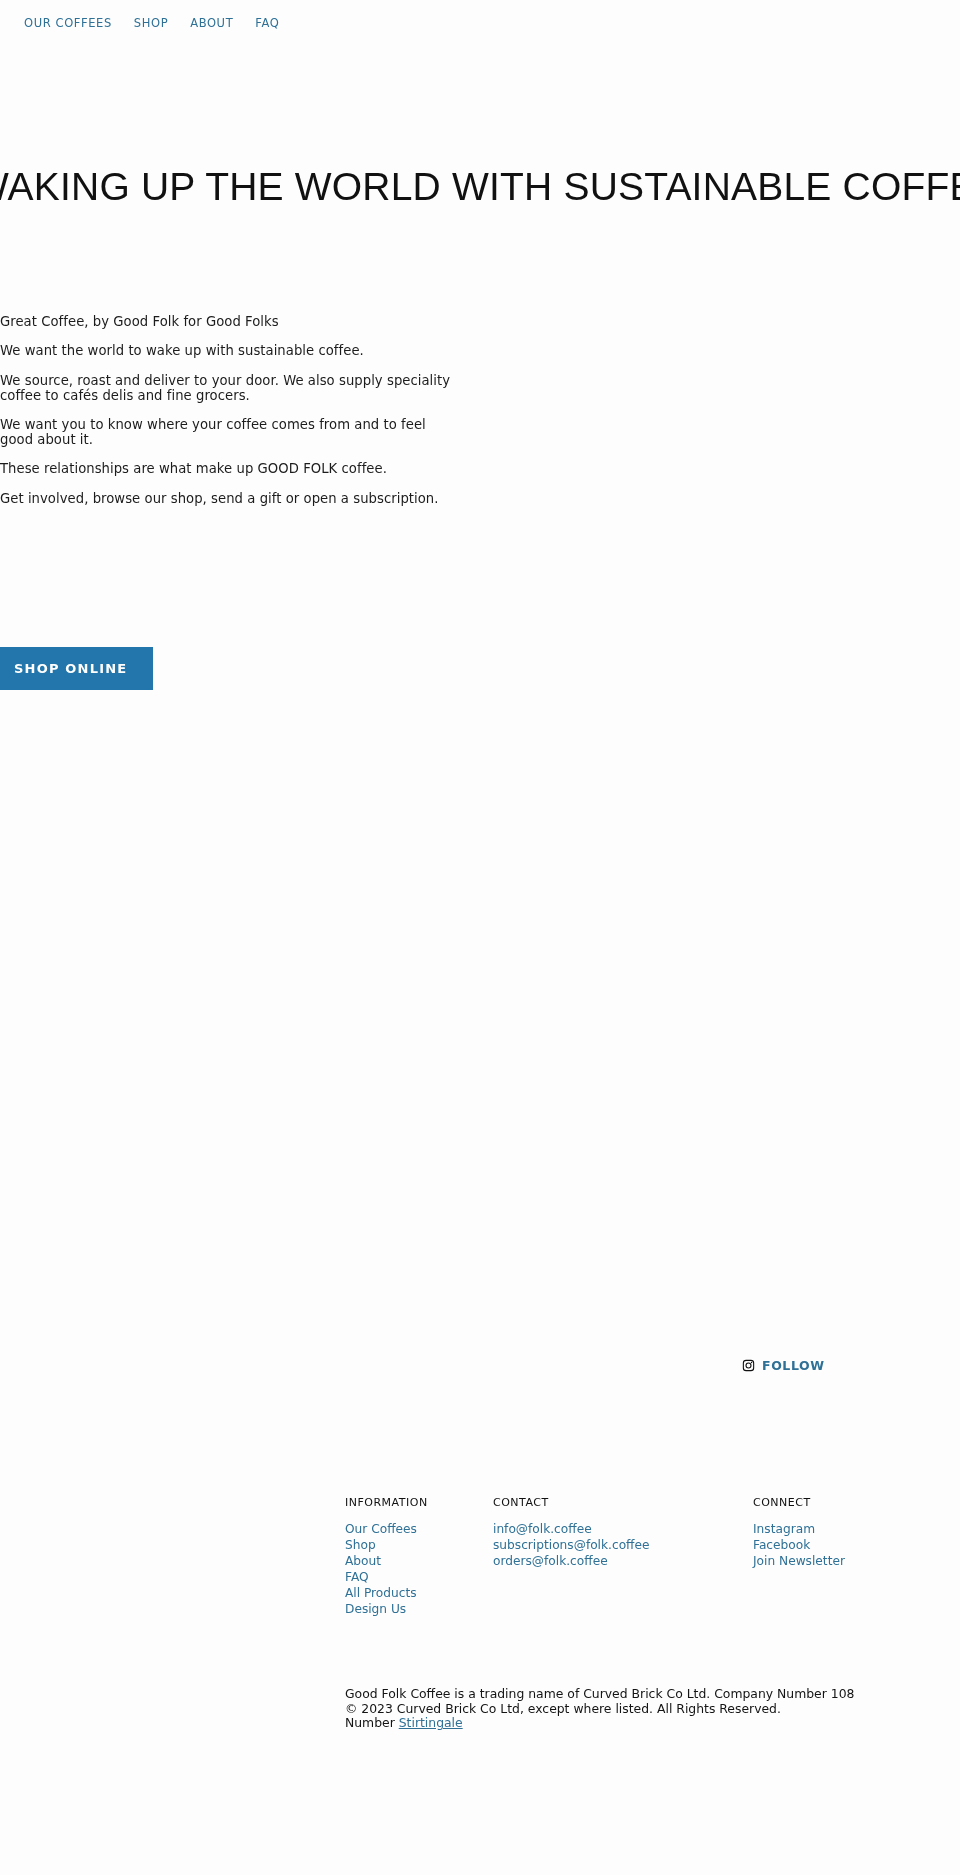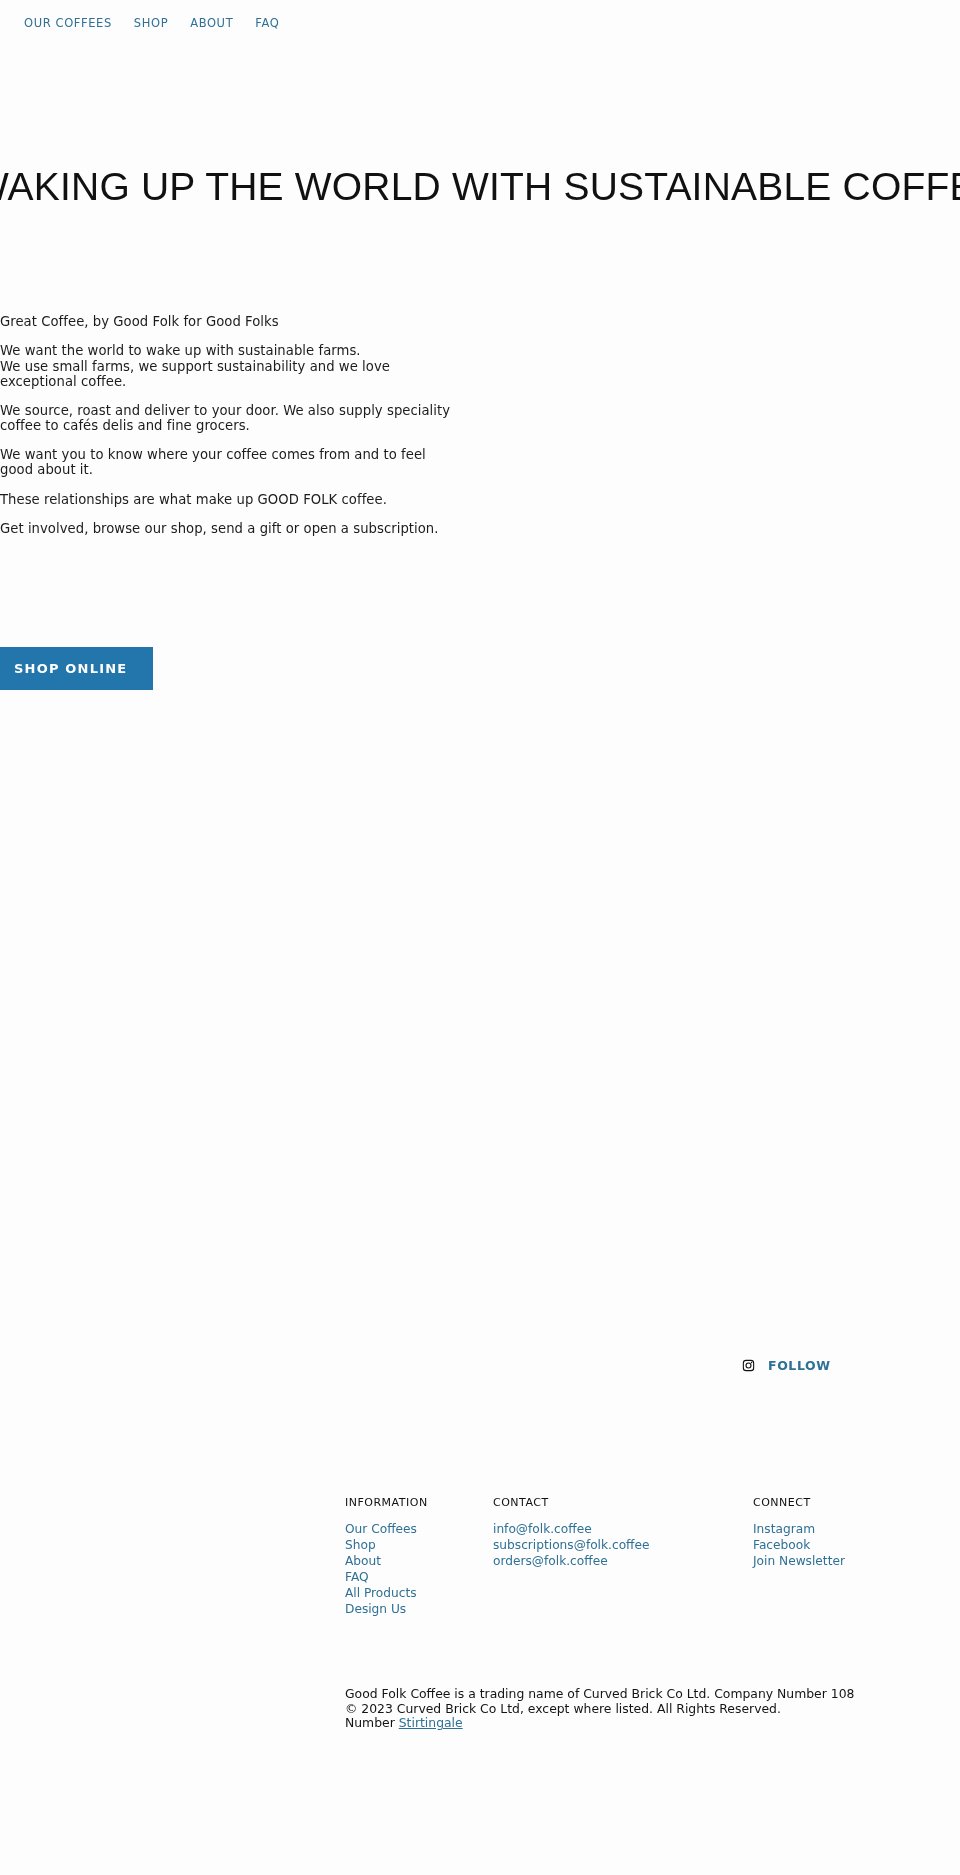--- a/index.html
+++ b/index.html
@@ -83,21 +83,21 @@
     font-family: "DejaVu Sans", sans-serif;
   }
 
   
   .ig-follow {
     position: absolute;
     top: 1358px;
     left: 742px;
     display: flex;
     align-items: center;
-    gap: 13px;
+    gap: 7px;
     white-space: nowrap;
   }
   .ig-follow .label {
     color: #2e7096;
     font-size: 12.5px;
     font-weight: 600;
     letter-spacing: 0.6px;
   }
   .ig-glyph {
     width: 13px;
@@ -161,22 +161,21 @@
   <a href="#">SHOP</a>
   <a href="#">ABOUT</a>
   <a href="#">FAQ</a>
 </nav>
 
 <h1 class="hero-heading">WAKING UP THE WORLD WITH SUSTAINABLE COFFEE</h1>
 
 <section class="copy">
   <p>Great Coffee, by Good Folk for Good Folks</p>
   <p class="tight">
-    <span>We want the world to wake up with sustainable farms.</span><br>
-    <span>We use small farms, we support sustainability and we love exceptional coffee.</span>
+    <span>We want the world to wake up with sustainable coffee.</span><br>
   </p>
   <p class="tight">We source, roast and deliver to your door. We also supply speciality coffee to cafés delis and fine grocers.</p>
   <p class="tight">We want you to know where your coffee comes from and to feel good about it.</p>
   <p>These relationships are what make up GOOD FOLK coffee.</p>
   <p>Get involved, browse our shop, send a gift or open a subscription.</p>
 </section>
 
 <button class="cta">SHOP ONLINE</button>
 
 <div class="ig-follow">

